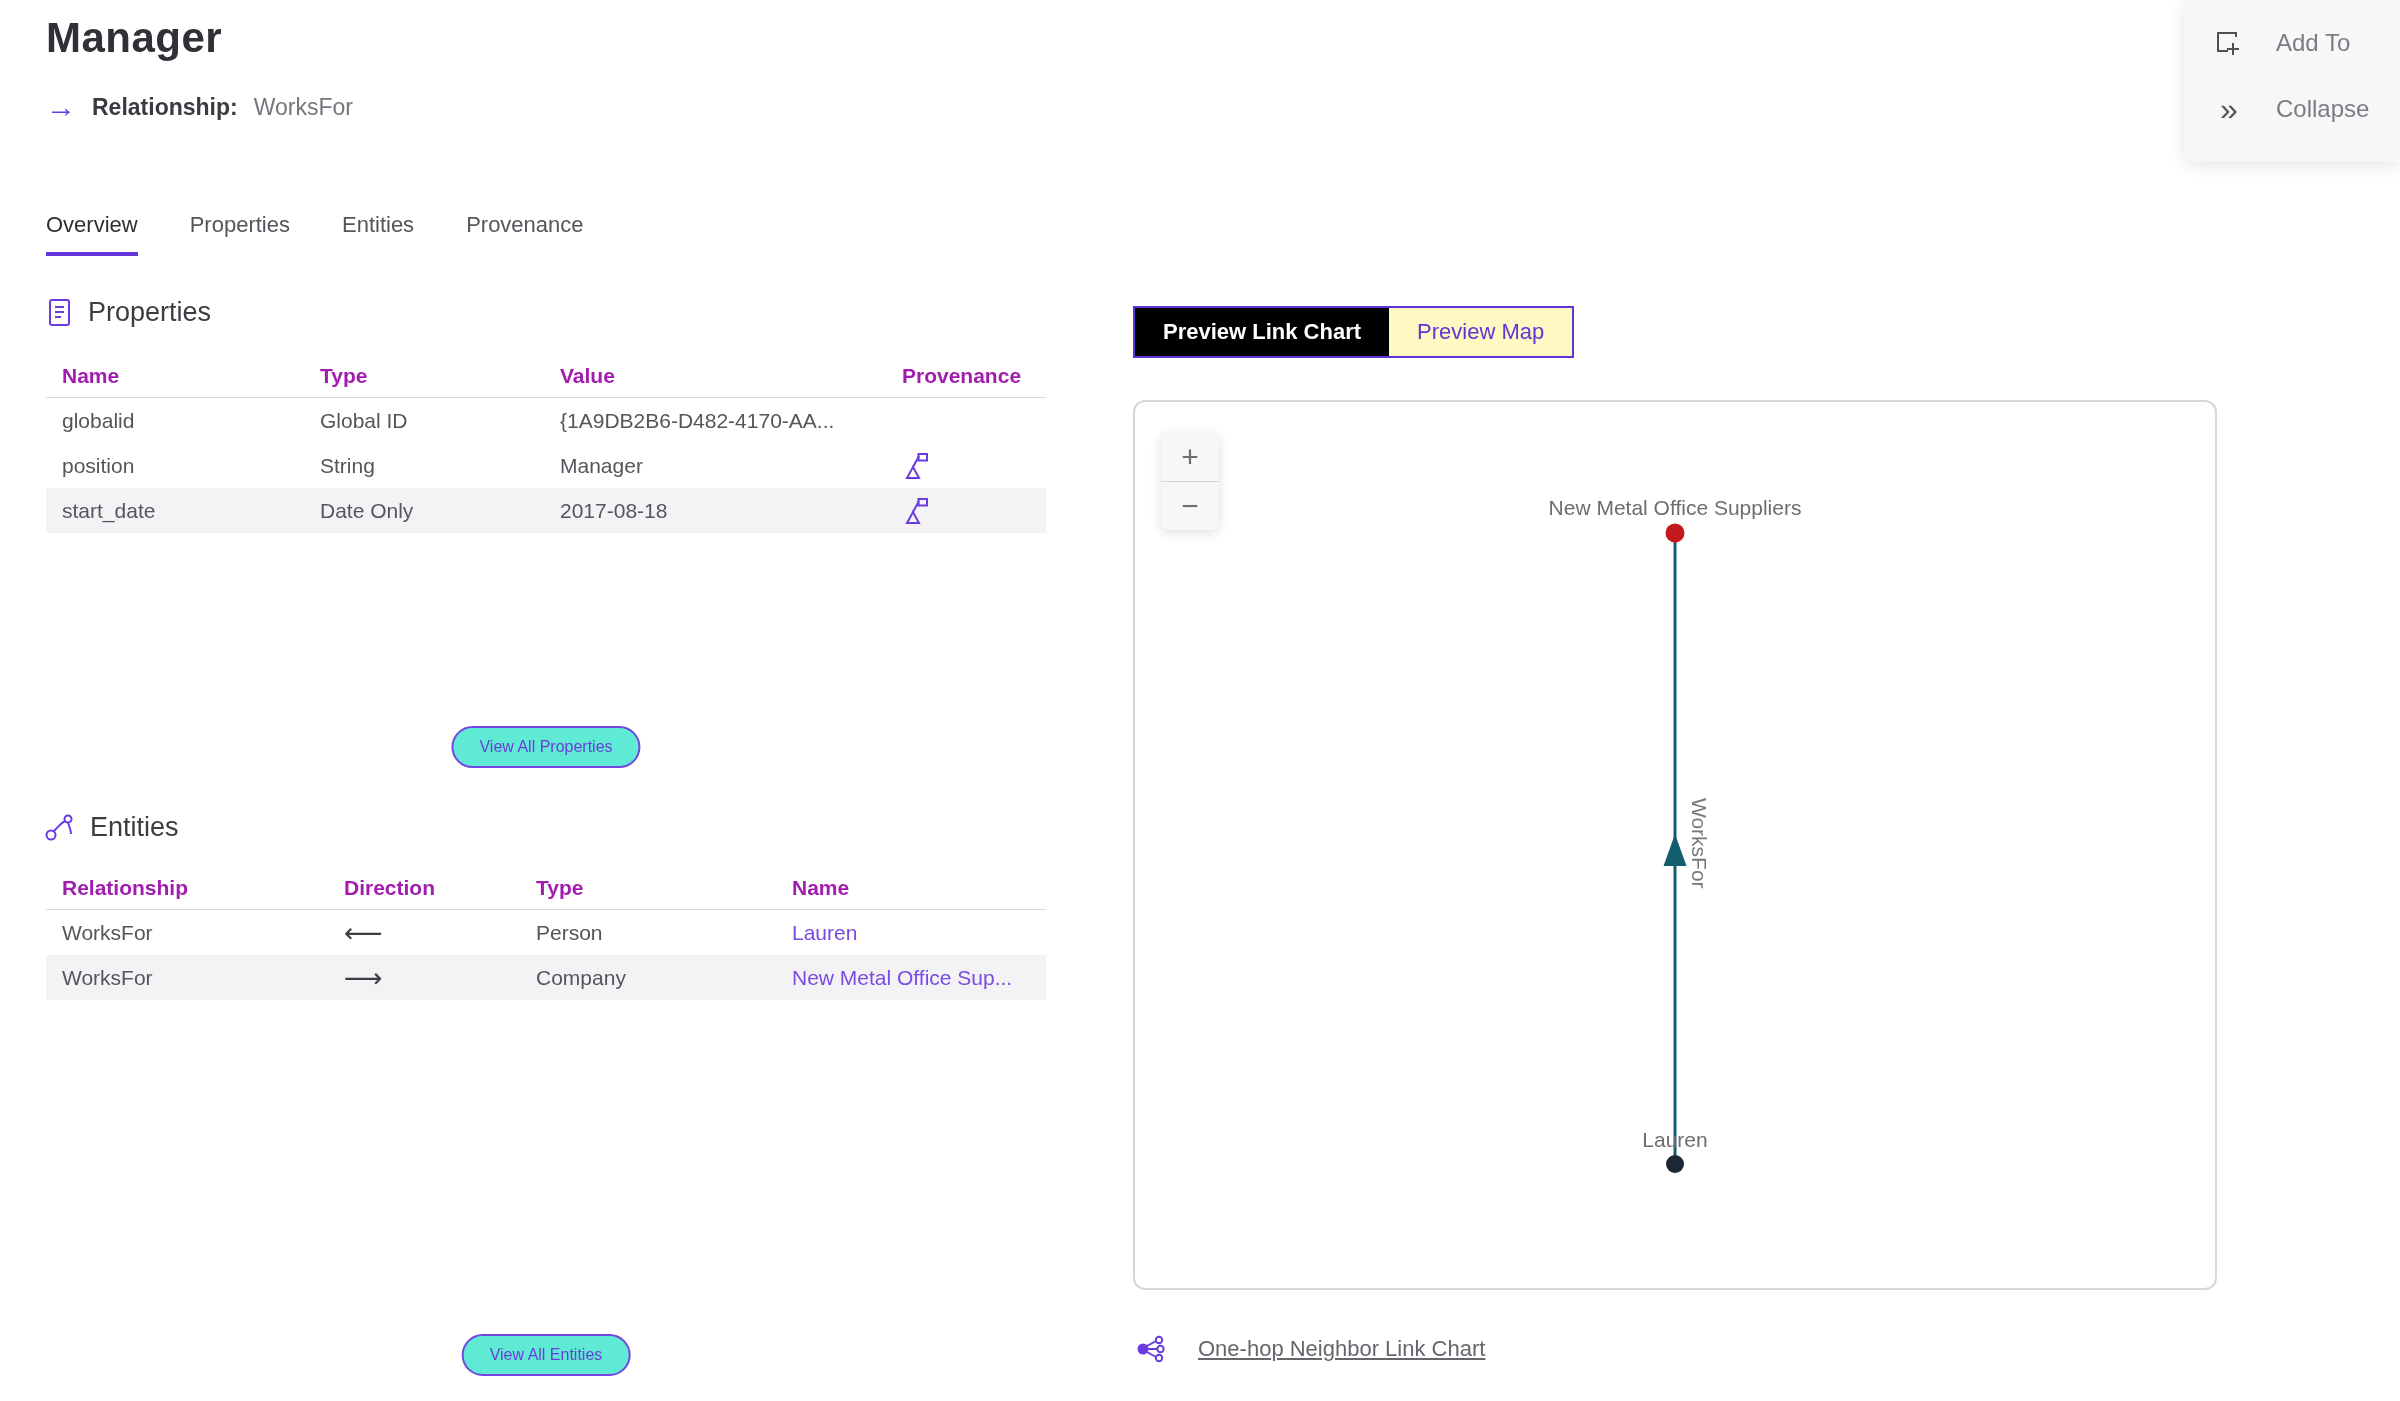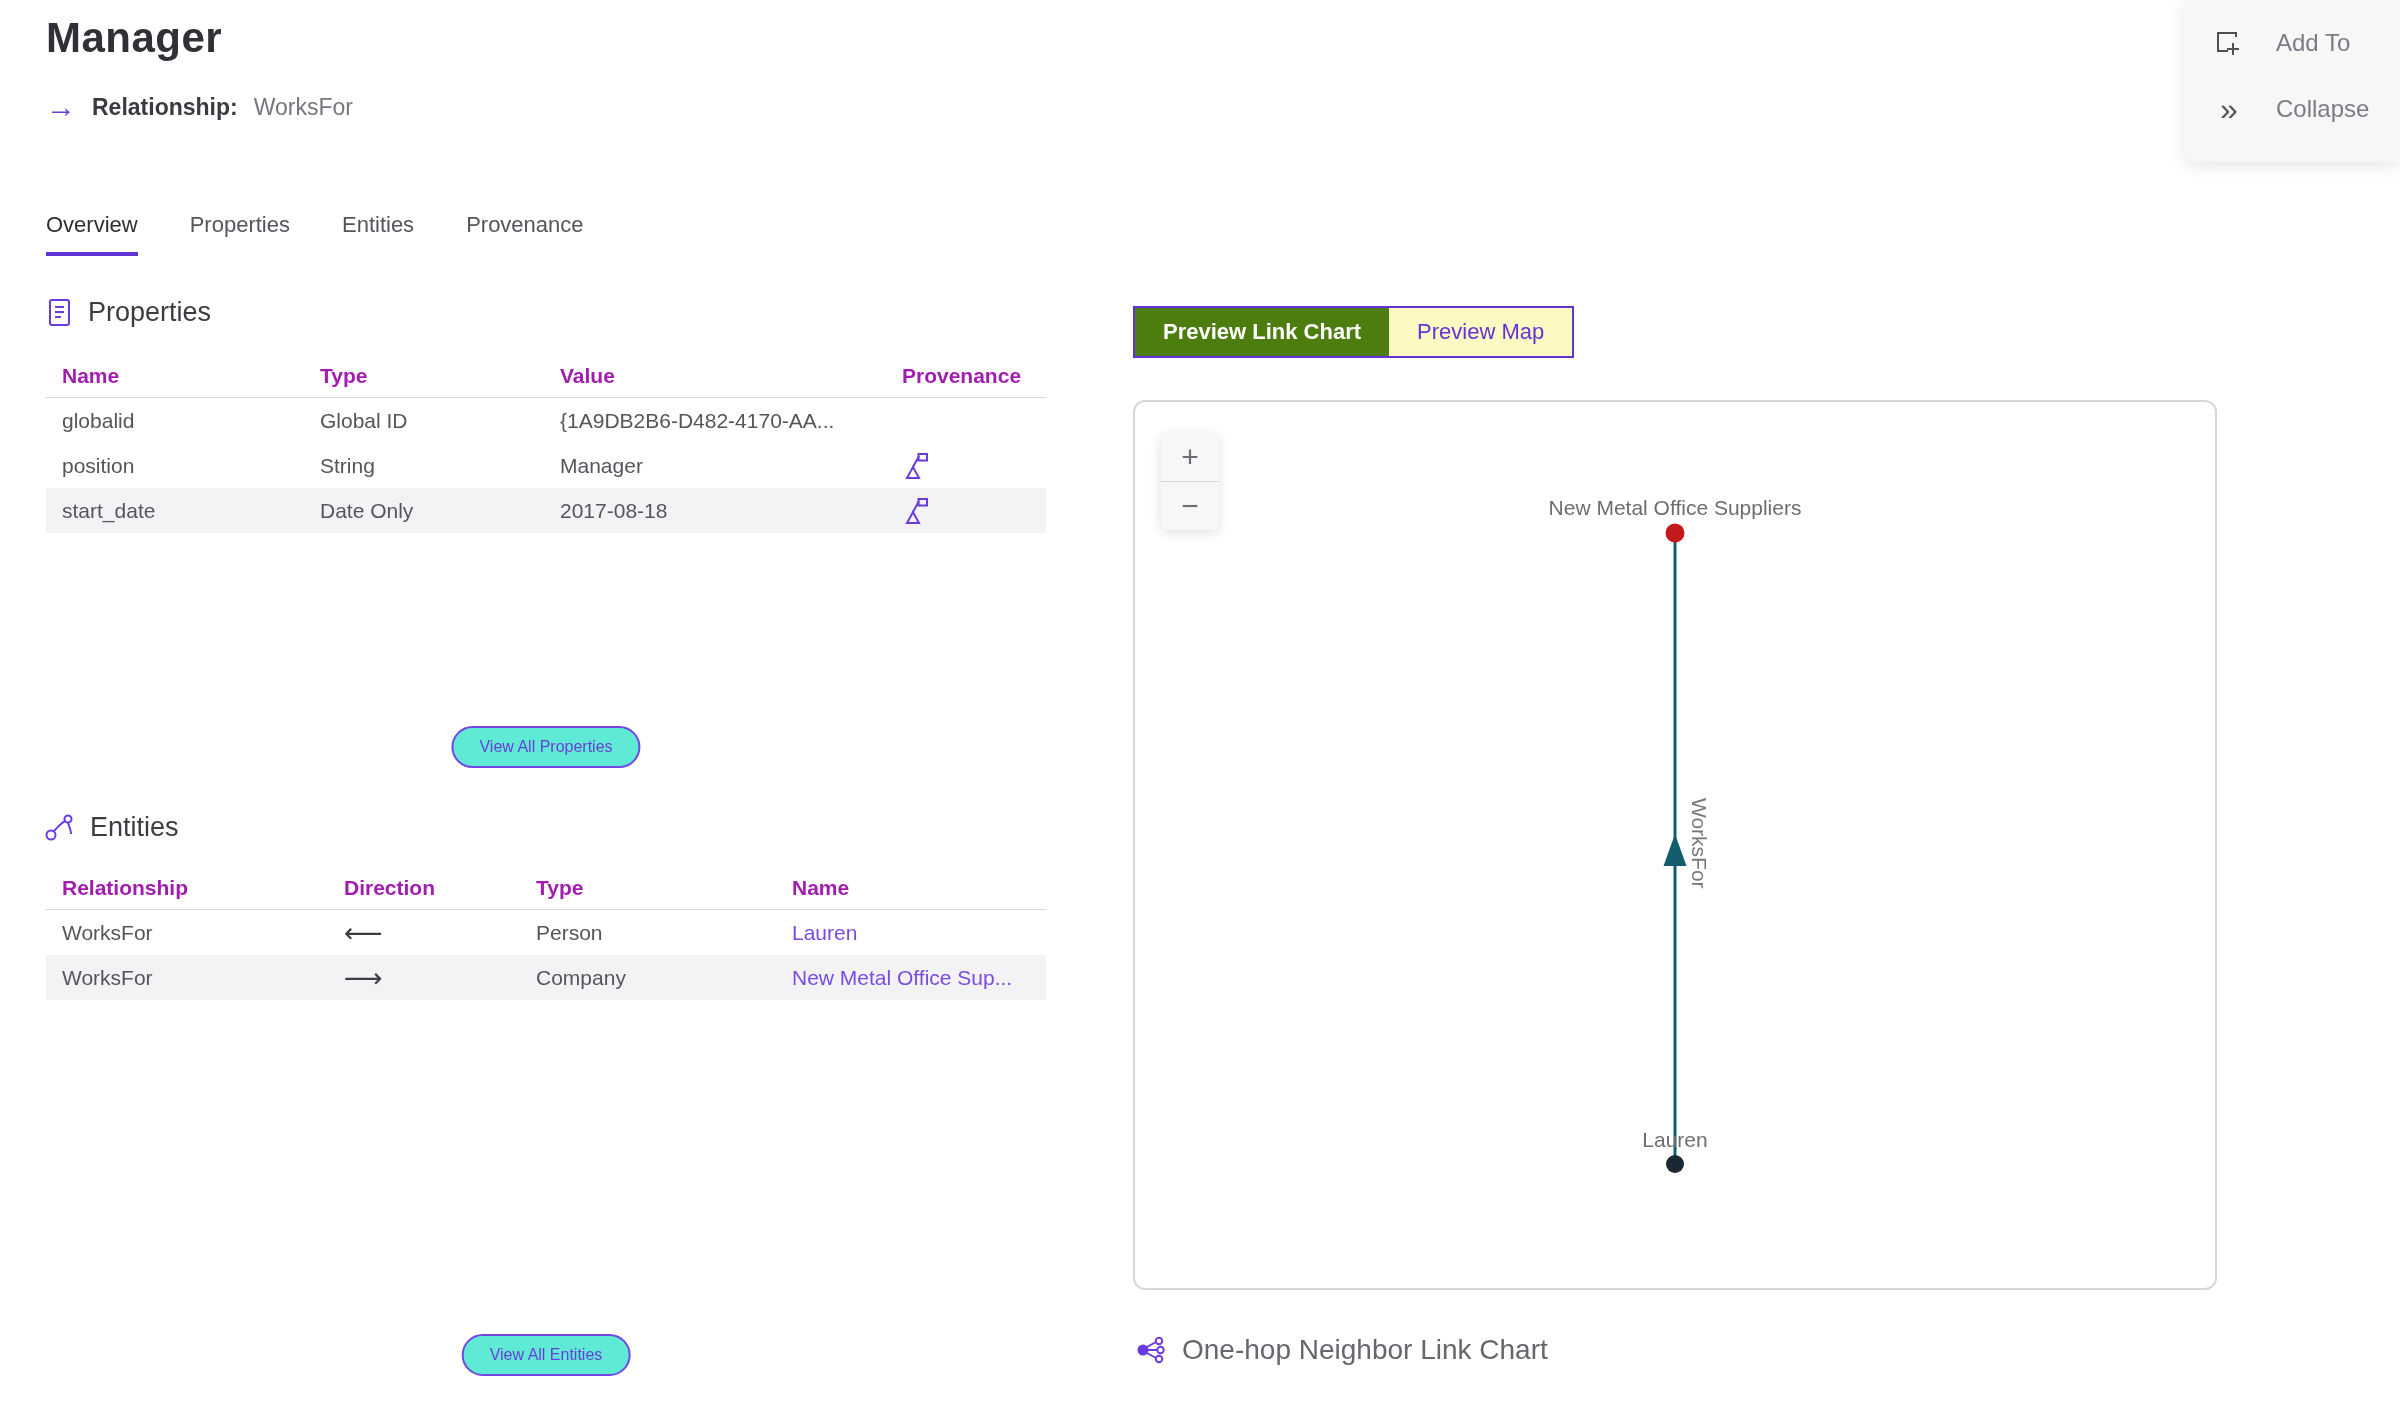--- a/index.html
+++ b/index.html
@@ -63,21 +63,21 @@
 
   
   .toggle-group {
     position:absolute; left:1133px; top:306px; height:52px; display:flex;
     border:2px solid #6134d8; background:#fff;
   }
   .toggle-btn {
     border:none; background:#fef9c3; color:#6134d8; font-size:22px;
     padding:0 28px; font-family:inherit; cursor:pointer; white-space:nowrap;
   }
-  .toggle-btn.selected { background:#4d7c0f; color:#fff; font-weight:700; }
+  .toggle-btn.selected { background:#000000; color:#fff; font-weight:700; }
 
   
   .chart-box {
     position:absolute; left:1133px; top:400px; width:1084px; height:890px;
     border:2px solid #d7d7db; border-radius:12px; background:#fff;
   }
   .zoom-ctl {
     position:absolute; left:26px; top:30px; width:58px;
     background:#f7f7f8; border-radius:8px; overflow:hidden;
     box-shadow:0 3px 12px rgba(0,0,0,.13);
@@ -91,21 +91,21 @@
   .graph-svg { position:absolute; left:0; top:0; width:1080px; height:886px; }
   .node-label { position:absolute; transform:translateX(-50%); left:540px; font-size:21px; color:#6d6d72; white-space:nowrap;text-align:center; }
   .nl-top { top:94px; }
   .nl-bottom { top:726px; }
   .edge-label {
     position:absolute; left:552px; top:396px;
     writing-mode:vertical-rl; font-size:21px; color:#77777c; white-space:nowrap;
   }
 
   
-  .caption { position:absolute; left:1136px; top:1334px; display:flex; align-items:center; gap:16px; font-size:28px; color:#66666d; }
+  .caption { position:absolute; left:1136px; top:1334px; display:flex; align-items:center; gap:32px; font-size:22px; color:#66666d;text-decoration:underline; }
 </style>
 </head>
 <body>
 
 <div class="screen">
 
   <div class="page-title">Manager</div>
   <div class="subtitle">
     <span class="arrow">→</span>
     <span class="label">Relationship:</span>

